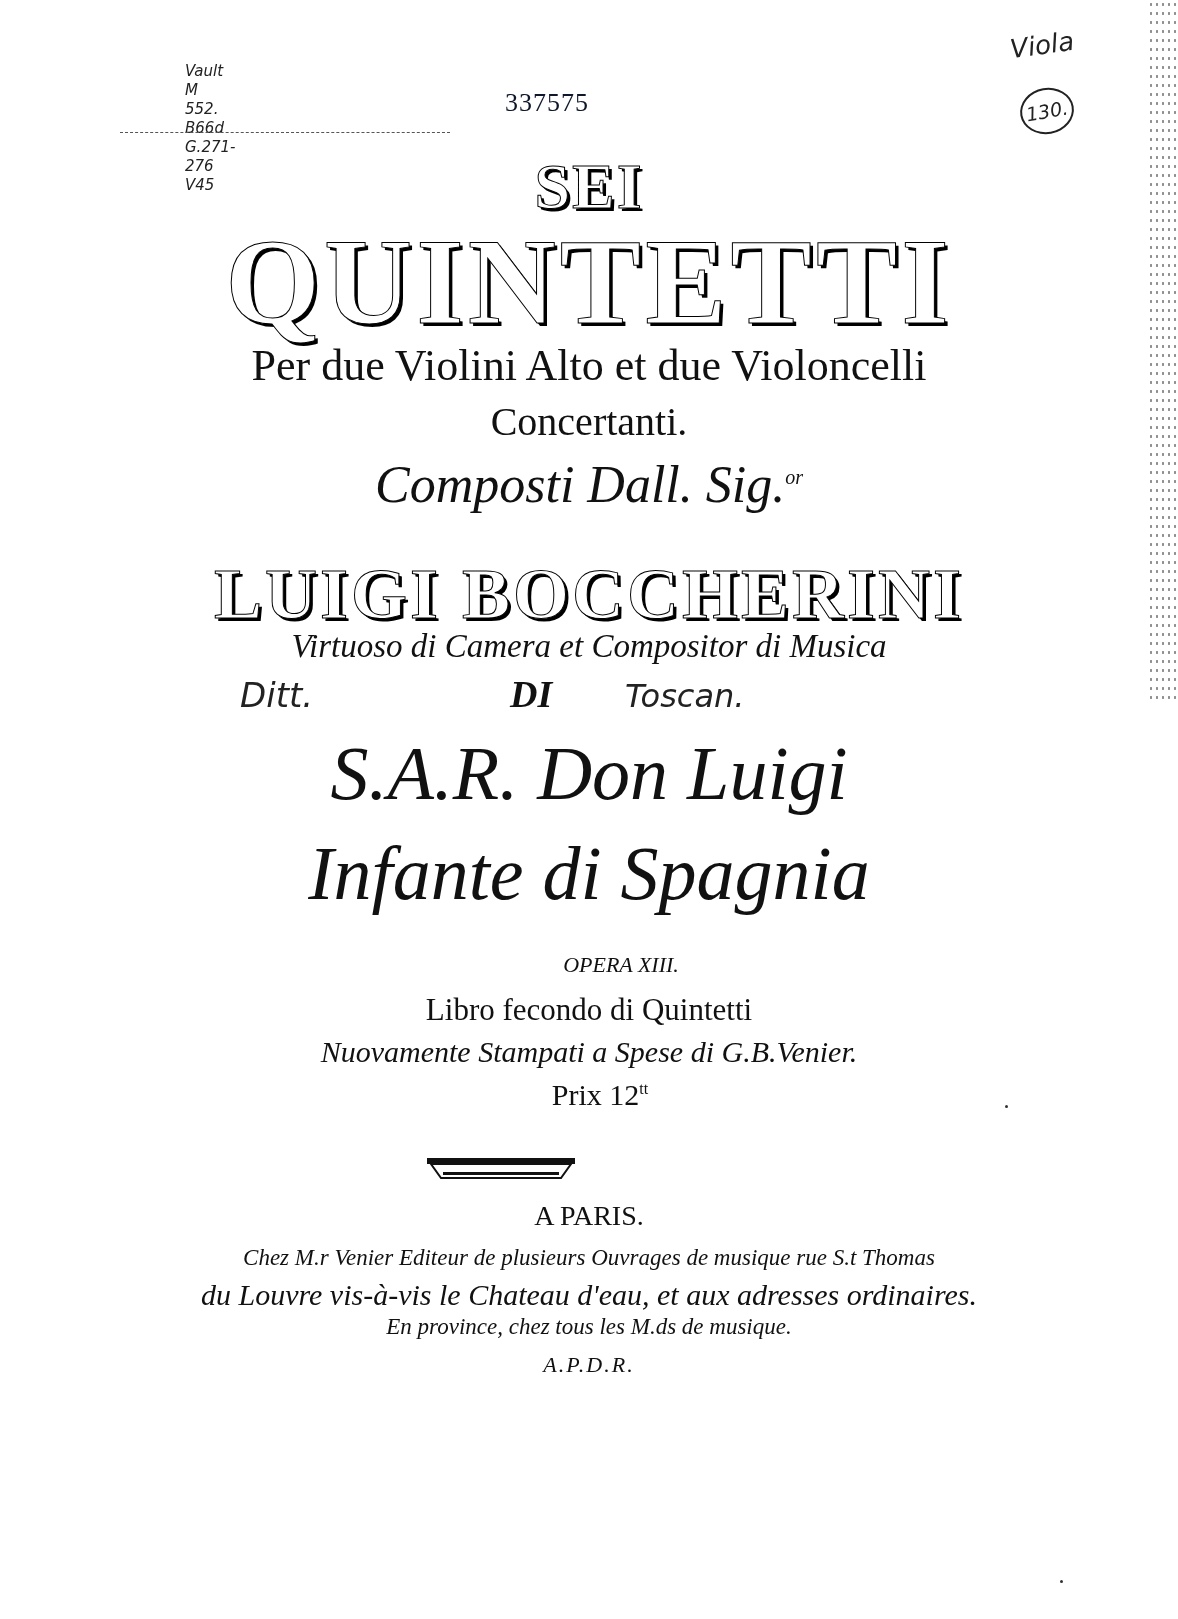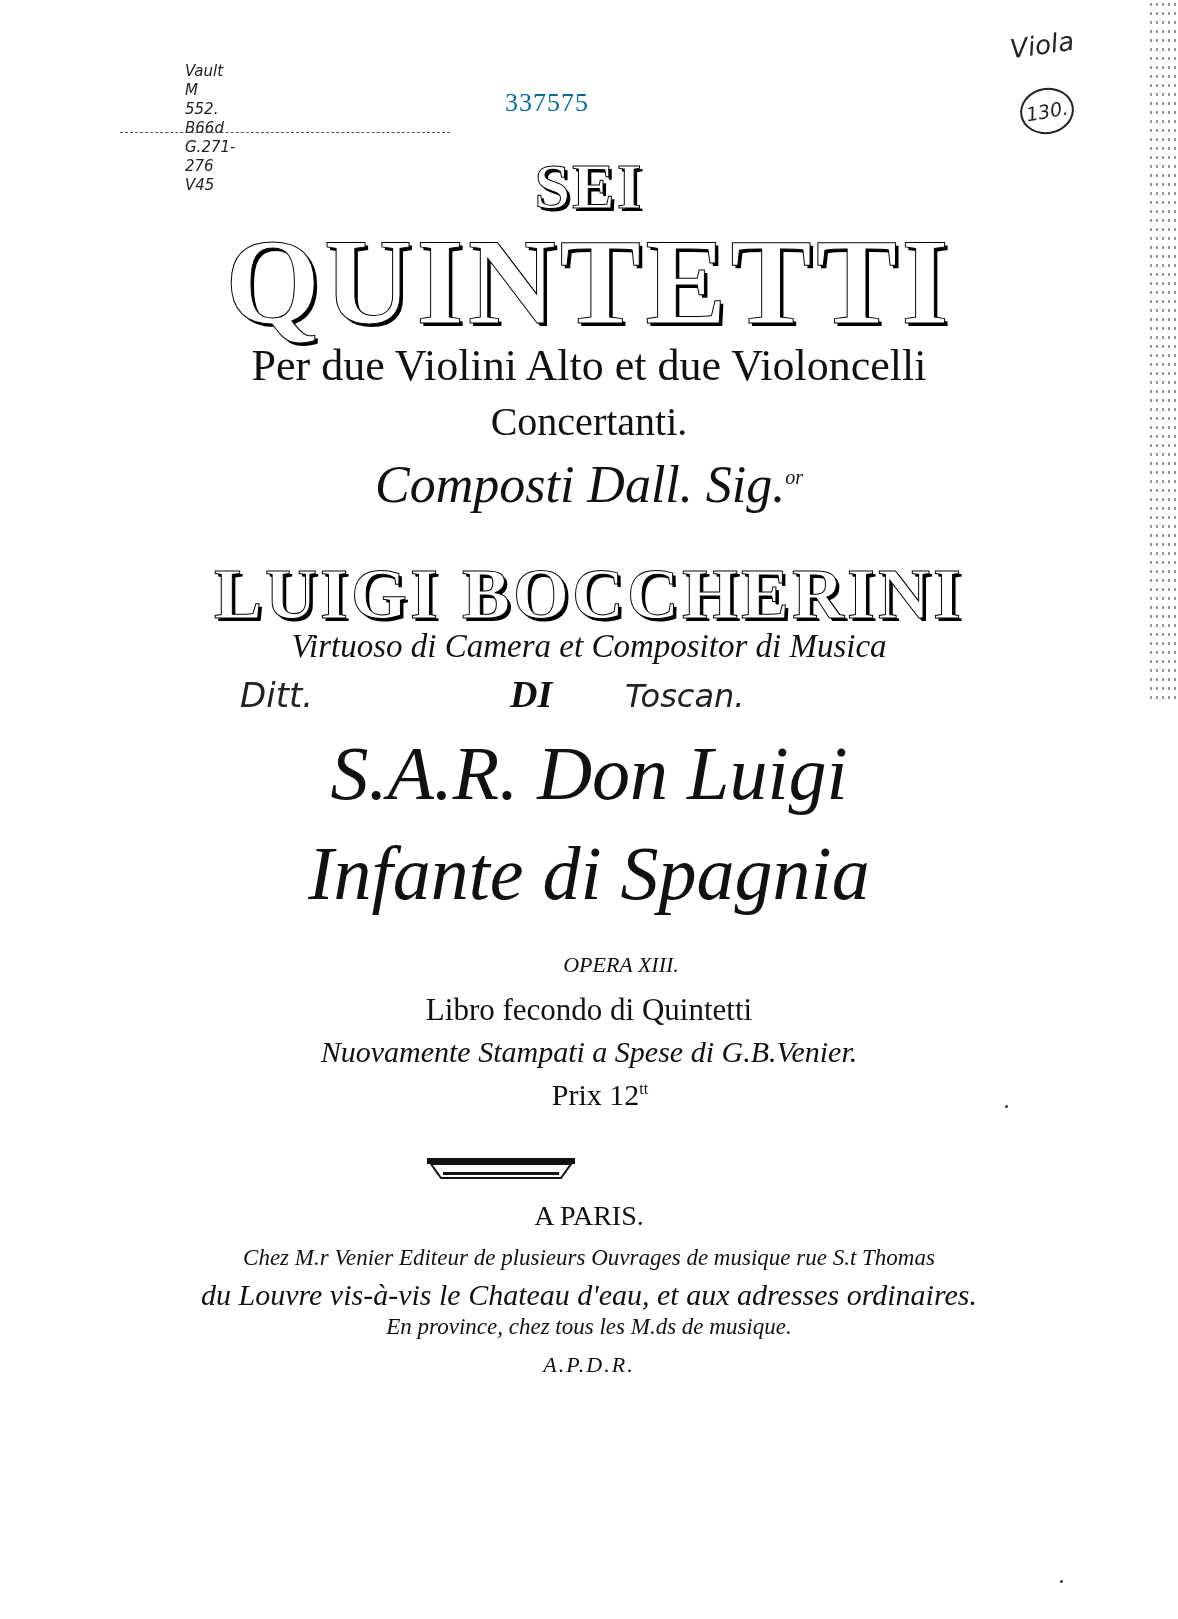--- a/index.html
+++ b/index.html
@@ -3,21 +3,21 @@
   <meta charset="utf-8">
   <style>
     html, body { margin:0; padding:0; background:#ffffff; }
     body { width:1178px; height:1619px; position:relative; overflow:hidden; color:#111; font-family:"Liberation Serif","DejaVu Serif",serif; }
     .abs { position:absolute; }
     .center { left:0; width:1178px; text-align:center; }
     .hand { font-family:"DejaVu Sans", sans-serif; font-style:italic; color:#222; }
     .call { left:185px; top:62px; font-size:15px; line-height:19px; }
     .call div { white-space:nowrap; }
     .callrule { left:120px; top:132px; width:330px; border-top:1px dashed #555; }
-    .acc { top:88px; left:505px; font-size:26px; letter-spacing:1px; color:#0369a1; }
+    .acc { top:88px; left:505px; font-size:26px; letter-spacing:1px; color:#0f172a; }
     .viola { left:1010px; top:30px; font-size:26px; transform:rotate(-8deg); }
     .circ { left:1020px; top:88px; width:50px; height:42px; border:2px solid #222; border-radius:50%; font-size:19px; text-align:center; line-height:42px; transform:rotate(-10deg); }
     .edge { right:0; top:0; width:30px; height:700px;
       background-image: radial-gradient(#333 0.8px, transparent 1.2px);
       background-size:6px 9px; opacity:0.55; }
     .sei { top:150px; font-size:64px; font-weight:bold; letter-spacing:2px; }
     .quint { top:212px; font-size:122px; font-weight:bold; letter-spacing:4px; }
     .fancy { -webkit-text-stroke:1px #000; color:#fff; text-shadow:3px 3px 0 #000; }
     .per { top:340px; font-size:44px; }
     .conc { top:398px; font-size:40px; }

